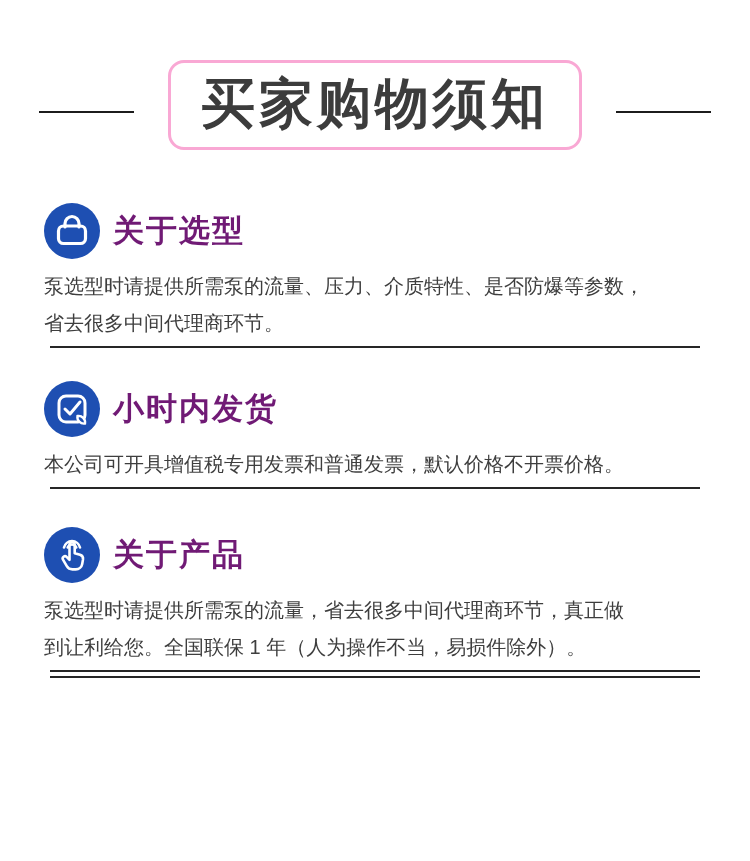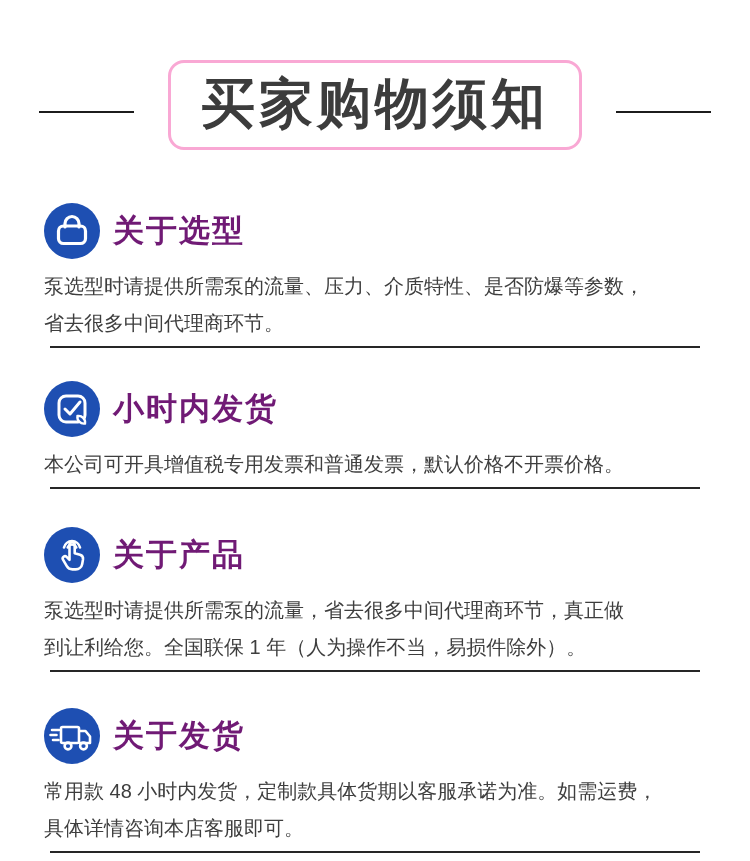--- a/index.html
+++ b/index.html
@@ -118,33 +118,15 @@
       </div>
       <div class="section-title">关于产品</div>
     </div>
     <div class="section-body">
       <div class="line">泵选型时请提供所需泵的流量，省去很多中间代理商环节，真正做</div>
       <div class="line">到让利给您。全国联保 1 年（人为操作不当，易损件除外）。</div>
     </div>
   </div>
   <div class="divider"></div>
 
-  <div class="section s4">
-    <div class="section-head">
-      <div class="icon-circle">
-        <svg viewBox="0 0 56 56" width="56" height="56" fill="none" stroke="#ffffff" stroke-width="2.6">
-          <rect x="17" y="19" width="18" height="16" rx="1.5"></rect>
-          <path d="M35 23 h6.5 l4.5 5.5 v6.5 h-11" stroke-linejoin="round"></path>
-          <circle cx="24" cy="38" r="3.4"></circle>
-          <circle cx="39.5" cy="38" r="3.4"></circle>
-          <path d="M8 22 h7 M6.5 27 h6 M9 32 h5.5" stroke-linecap="round"></path>
-        </svg>
-      </div>
-      <div class="section-title">关于发货</div>
-    </div>
-    <div class="section-body">
-      <div class="line">常用款 48 小时内发货，定制款具体货期以客服承诺为准。如需运费，</div>
-      <div class="line">具体详情咨询本店客服即可。</div>
-    </div>
-  </div>
   <div class="divider"></div>
 
 </div>
 
 </body></html>

